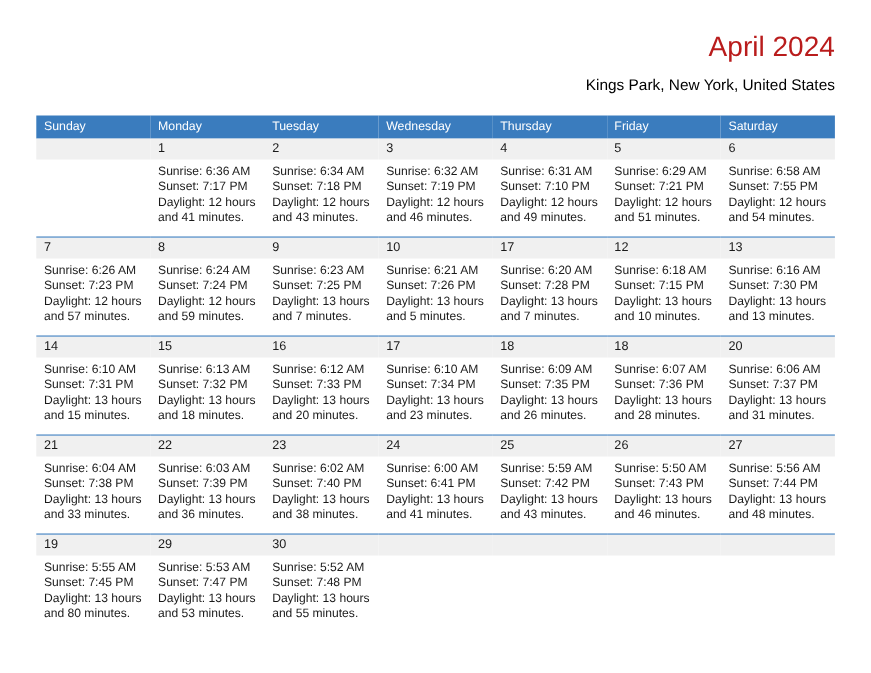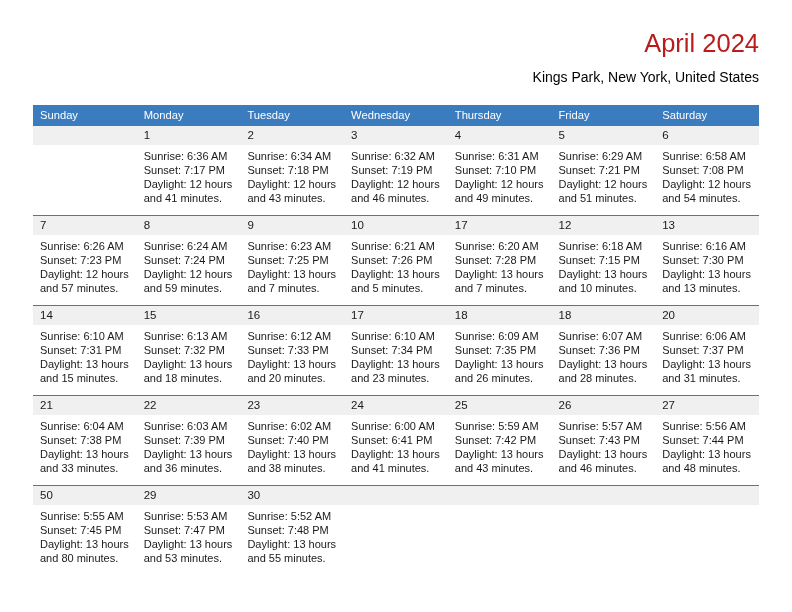--- a/index.html
+++ b/index.html
@@ -209,21 +209,21 @@
             <div>Sunrise: 6:29 AM</div>
             <div>Sunset: 7:21 PM</div>
             <div>Daylight: 12 hours</div>
             <div>and 51 minutes.</div>
           </div>
         </td>
         <td class="cell">
           <div class="daynum">6</div>
           <div class="info">
             <div>Sunrise: 6:58 AM</div>
-            <div>Sunset: 7:08 PM</div>
+            <div>Sunset: 7:55 PM</div>
             <div>Daylight: 12 hours</div>
             <div>and 54 minutes.</div>
           </div>
         </td>
       </tr>
 
       <tr class="week-row">
         <td class="cell">
           <div class="daynum">7</div>
           <div class="info">
@@ -397,40 +397,40 @@
           <div class="info">
             <div>Sunrise: 5:59 AM</div>
             <div>Sunset: 7:42 PM</div>
             <div>Daylight: 13 hours</div>
             <div>and 43 minutes.</div>
           </div>
         </td>
         <td class="cell">
           <div class="daynum">26</div>
           <div class="info">
-            <div>Sunrise: 5:57 AM</div>
+            <div>Sunrise: 5:50 AM</div>
             <div>Sunset: 7:43 PM</div>
             <div>Daylight: 13 hours</div>
             <div>and 46 minutes.</div>
           </div>
         </td>
         <td class="cell">
           <div class="daynum">27</div>
           <div class="info">
             <div>Sunrise: 5:56 AM</div>
             <div>Sunset: 7:44 PM</div>
             <div>Daylight: 13 hours</div>
             <div>and 48 minutes.</div>
           </div>
         </td>
       </tr>
 
       <tr class="week-row">
         <td class="cell">
-          <div class="daynum">50</div>
+          <div class="daynum">19</div>
           <div class="info">
             <div>Sunrise: 5:55 AM</div>
             <div>Sunset: 7:45 PM</div>
             <div>Daylight: 13 hours</div>
             <div>and 80 minutes.</div>
           </div>
         </td>
         <td class="cell">
           <div class="daynum">29</div>
           <div class="info">

